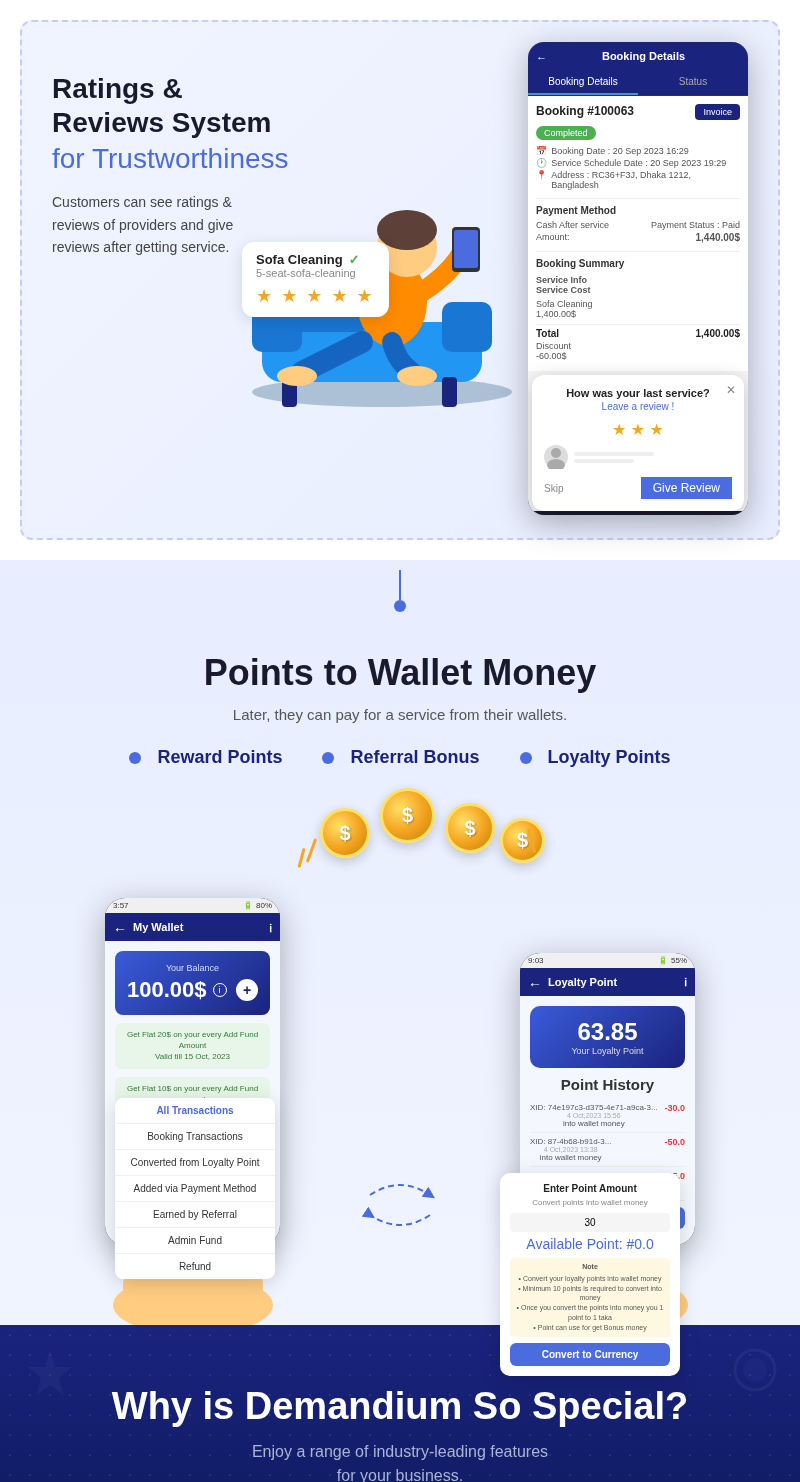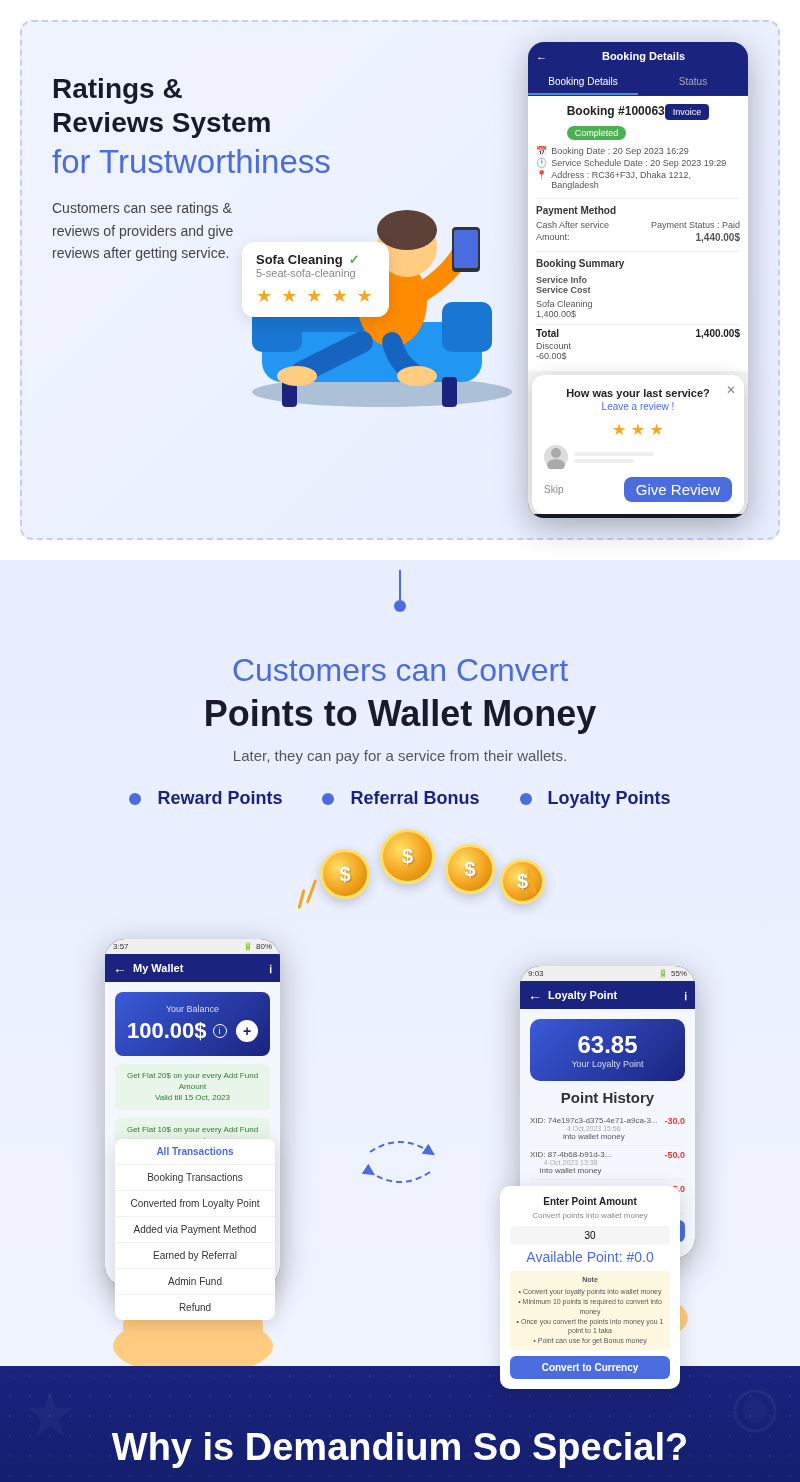--- a/index.html
+++ b/index.html
@@ -32,21 +32,21 @@
     }
 
     .ratings-title {
       font-size: 28px;
       font-weight: 800;
       color: #1a1a2e;
       line-height: 1.2;
     }
 
     .ratings-subtitle {
-      font-size: 33px;
+      font-size: 28px;
       font-weight: 400;
       color: #4a6cde;
       margin-top: 4px;
       margin-bottom: 16px;
     }
 
     .ratings-desc {
       font-size: 14px;
       color: #444;
       line-height: 1.6;
@@ -299,23 +299,23 @@
     }
 
     .skip-btn {
       font-size: 10px;
       color: #888;
     }
 
     .give-review-btn {
       background: #4a6cde;
       color: #fff;
-      font-size: 15px;
+      font-size: 12px;
       padding: 4px 12px;
-      border-radius: 8px;
+      border-radius: 0;
     }
 
     
     .section-points {
       background: linear-gradient(180deg, #e8eeff 0%, #f0f4ff 100%);
       padding: 30px 40px 20px 40px;
       text-align: center;
     }
 
     .section-points-title {
@@ -686,21 +686,21 @@
       position: absolute;
       top: 0; left: 0; right: 0; bottom: 0;
       background-image: radial-gradient(circle, #ffffff15 1px, transparent 1px);
       background-size: 20px 20px;
       pointer-events: none;
     }
 
     .phones-container {
       display: flex;
       justify-content: center;
-      align-items: center;
+      align-items: flex-end;
       gap: 80px;
       padding: 0 40px 60px 40px;
       position: relative;
     }
 
     .phone-wrapper {
       position: relative;
     }
   </style>
 </head>
@@ -764,21 +764,21 @@
         <div class="phone-header-bar">
           <span>←</span>
           <span>Booking Details</span>
           <span></span>
         </div>
         <div class="phone-tabs">
           <div class="phone-tab active">Booking Details</div>
           <div class="phone-tab">Status</div>
         </div>
         <div class="phone-body">
-          <div style="display:flex;justify-content:center;align-items:flex-start;">
+          <div style="display:flex;justify-content:space-between;align-items:flex-start;">
             <div>
               <div class="booking-id">Booking #100063</div>
               <div class="status-badge">Completed</div>
             </div>
             <div class="invoice-btn">Invoice</div>
           </div>
           <div class="booking-info-line">
             <span>📅</span>
             <span>Booking Date : 20 Sep 2023 16:29</span>
           </div>
@@ -846,21 +846,20 @@
     </div>
   </div>
 </div>
 
 <div style="background: linear-gradient(180deg, #e8eeff 0%, #e8eeff 100%); display:flex; flex-direction:column; align-items:center; padding:10px 0;">
   <div style="width:2px; height:30px; background:#4a6cde;"></div>
   <div style="width:12px; height:12px; background:#4a6cde; border-radius:50%;"></div>
 </div>
 
 <div class="section-points">
-  <div class="section-points-title">Customers can Convert</div>
   <div class="section-points-bold">Points to Wallet Money</div>
   <div class="section-points-desc">Later, they can pay for a service from their wallets.</div>
 
   <div class="points-bullets">
     <div class="points-bullet">
       <div class="bullet-dot blue"></div>
       <span style="color:#1a237e;">Reward Points</span>
     </div>
     <div class="points-bullet">
       <div class="bullet-dot green"></div>

